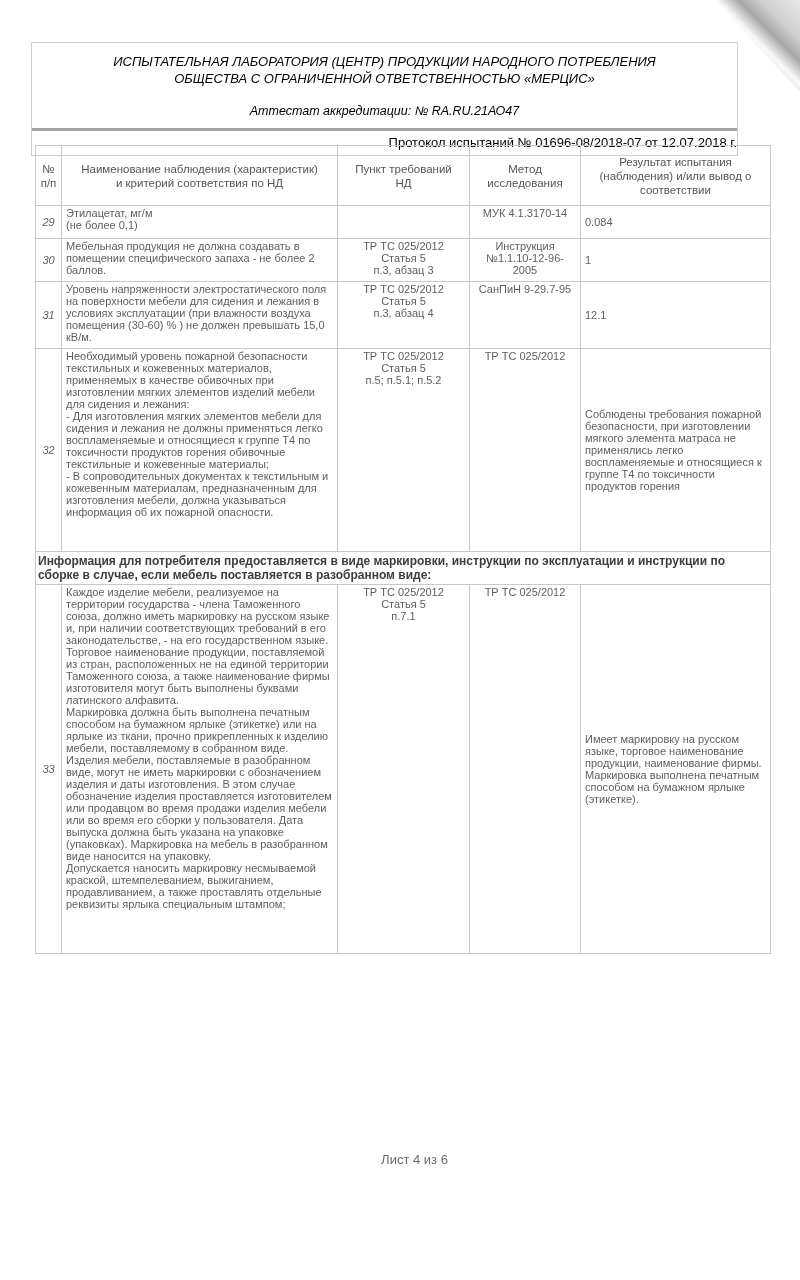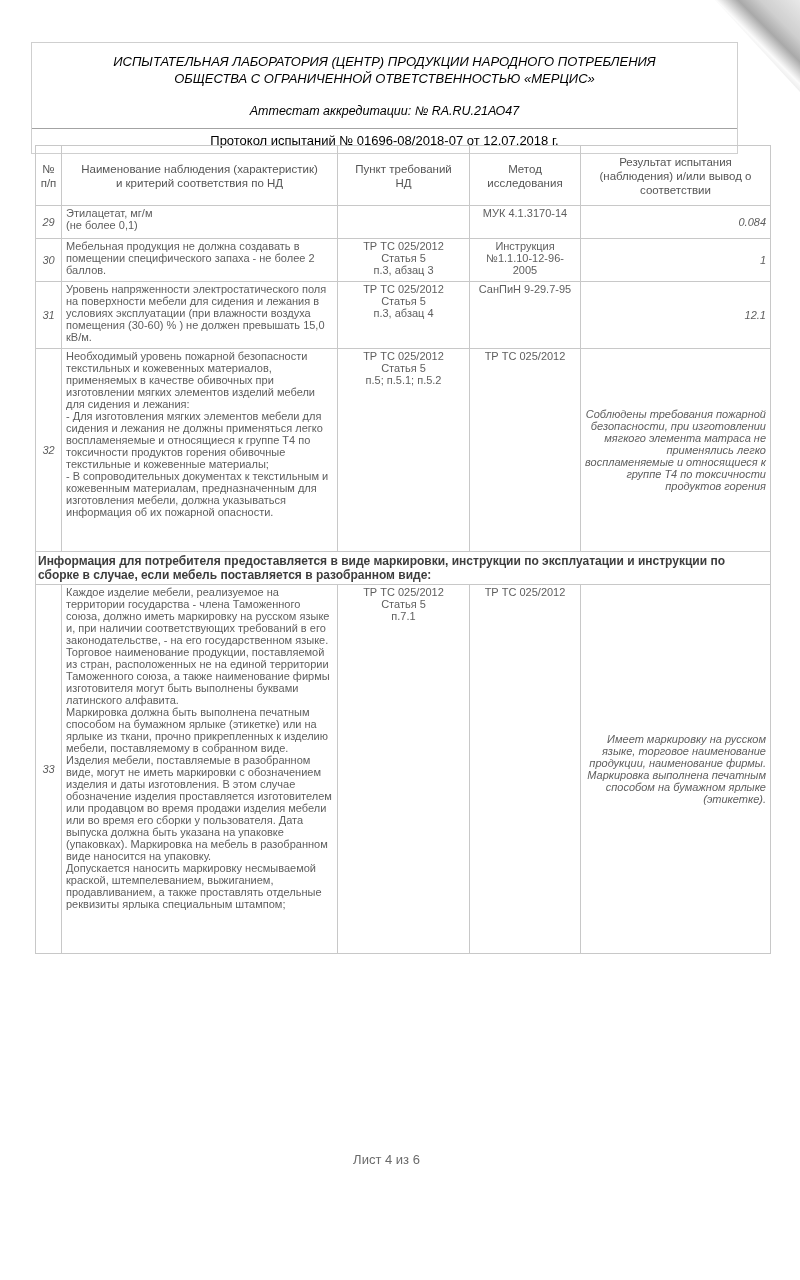--- a/index.html
+++ b/index.html
@@ -26,22 +26,22 @@
   }
   .header-box .lab{
     padding:10px 8px 8px 8px;
     text-align:center;
     font-style:italic;
     font-size:13px;line-height:17px;
   }
   .header-box .lab .line1,.header-box .lab .line2{display:block;}
   .header-box .lab .accred{display:block;font-size:12.5px;margin-top:16px;}
   .header-box .protocol{
-    border-top:1px solid #a3a3a3;
-    text-align:center;
+    border-top:3px solid #a3a3a3;
+    text-align:right;
     font-size:13px;
     padding:4px 0 5px 0;
     font-style:normal;
   }
   
   table.results{
     position:absolute;left:35px;top:145px;width:735px;
     border-collapse:collapse;table-layout:fixed;
     font-size:11px;line-height:12px;color:#5e5e5e;
   }
@@ -59,36 +59,36 @@
   tr.head-row{height:60px;}
   tr.head-row th{
     text-align:center;vertical-align:middle;
     font-size:11.5px;line-height:14px;color:#555555;
     padding:2px 4px;
   }
   td.num{text-align:center;vertical-align:middle;font-style:italic;margin-left:48px;}
   td.name{text-align:left;vertical-align:top;padding:2px 4px 2px 8px;}
   td.clause{text-align:center;vertical-align:top;padding-top:3px;}
   td.method{text-align:center;vertical-align:top;padding-top:3px;}
-  td.result{text-align:right;vertical-align:middle;padding:2px 10px;font-style:italic;}
+  td.result{text-align:left;vertical-align:middle;padding:2px 10px;}
   .pre{white-space:pre-line;}
   tr.r29{height:33px;}
   tr.r30{height:43px;}
   tr.r31{height:67px;}
   tr.r32{height:203px;}
   tr.info-row{height:33px;}
   tr.info-row td{
     font-weight:bold;font-size:12px;line-height:14px;
     color:#3d3d3d;text-align:left;vertical-align:middle;
     padding:1px 2px;
   }
   tr.r33{height:369px;}
   
   .page-footer{
-    position:absolute;left:19px;top:1152px;width:735px;
+    position:absolute;left:47px;top:1152px;width:735px;
     text-align:center;font-size:13px;color:#6a6a6a;
   }
 </style>
 </head>
 <body>
 
 <div class="corner-fold"></div>
 
 <div class="header-box">
   <div class="lab">

